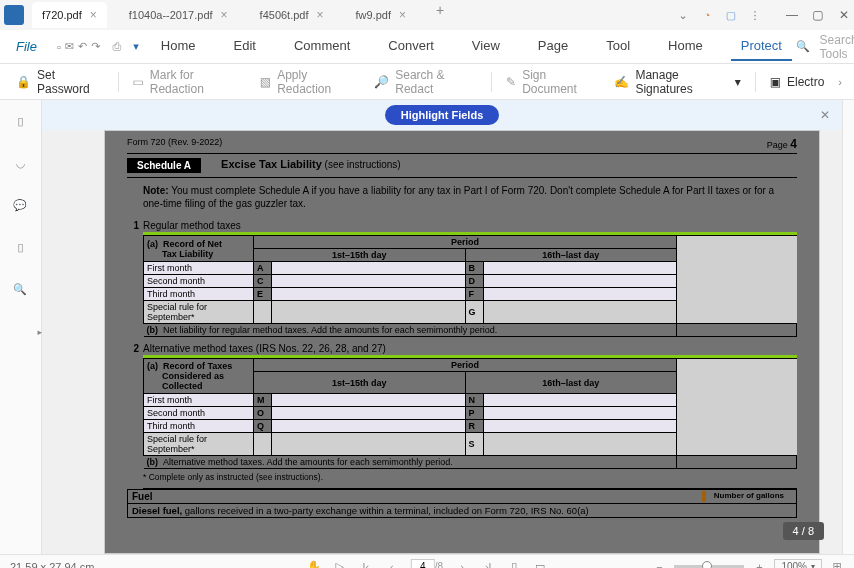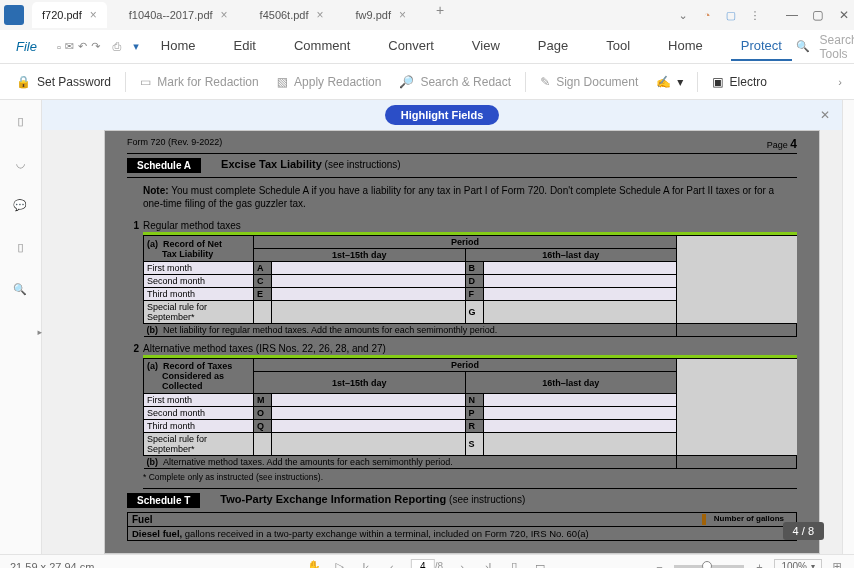--- a/index.html
+++ b/index.html
@@ -180,20 +180,21 @@
       <span>🔎</span>
       <span>Search &amp; Redact</span>
     </div>
   <div class="tb-sep"></div>
   <div class="tb-btn">
       <span>✎</span>
       <span>Sign Document</span>
     </div>
   <div class="tb-btn enabled">
       <span>✍</span>
+      <span>Manage Signatures</span>
       <span>▾</span>
     </div>
   <div class="tb-sep"></div>
   <div class="tb-btn enabled">
       <span>▣</span>
       <span>Electro</span>
     </div>
   <div class="scroll-arrow">›</div>
 </div>
 
@@ -327,24 +328,20 @@
                 <tr>
                       <td colspan="5" style="border-left:none"><b>(b)</b>&nbsp;&nbsp;<span>Alternative method taxes. Add the amounts for each semimonthly period.</span></td>
                       <td style="width:100px"></td>
                     </tr>
               </tbody>
                 </table>
               <div class="footnote">* Complete only as instructed (see instructions).</div>
             </div>
           </div>
 
-          <div class="sched-row">
-            <div class="sched-tag">Schedule T</div>
-            <div><span class="sched-title">Two-Party Exchange Information Reporting</span> <span class="sched-sub">(see instructions)</span></div>
-          </div>
           <div class="sched-t-body">
             <div class="fuel-row">
                 <span>Fuel</span>
                 <span class="ng">Number of gallons</span>
               </div>
             <div class="diesel-row"><b>Diesel fuel,</b> <span>gallons received in a two-party exchange within a terminal, included on Form 720, IRS No. 60(a)</span></div>
           </div>
         </div>
       </div>
     </div>

